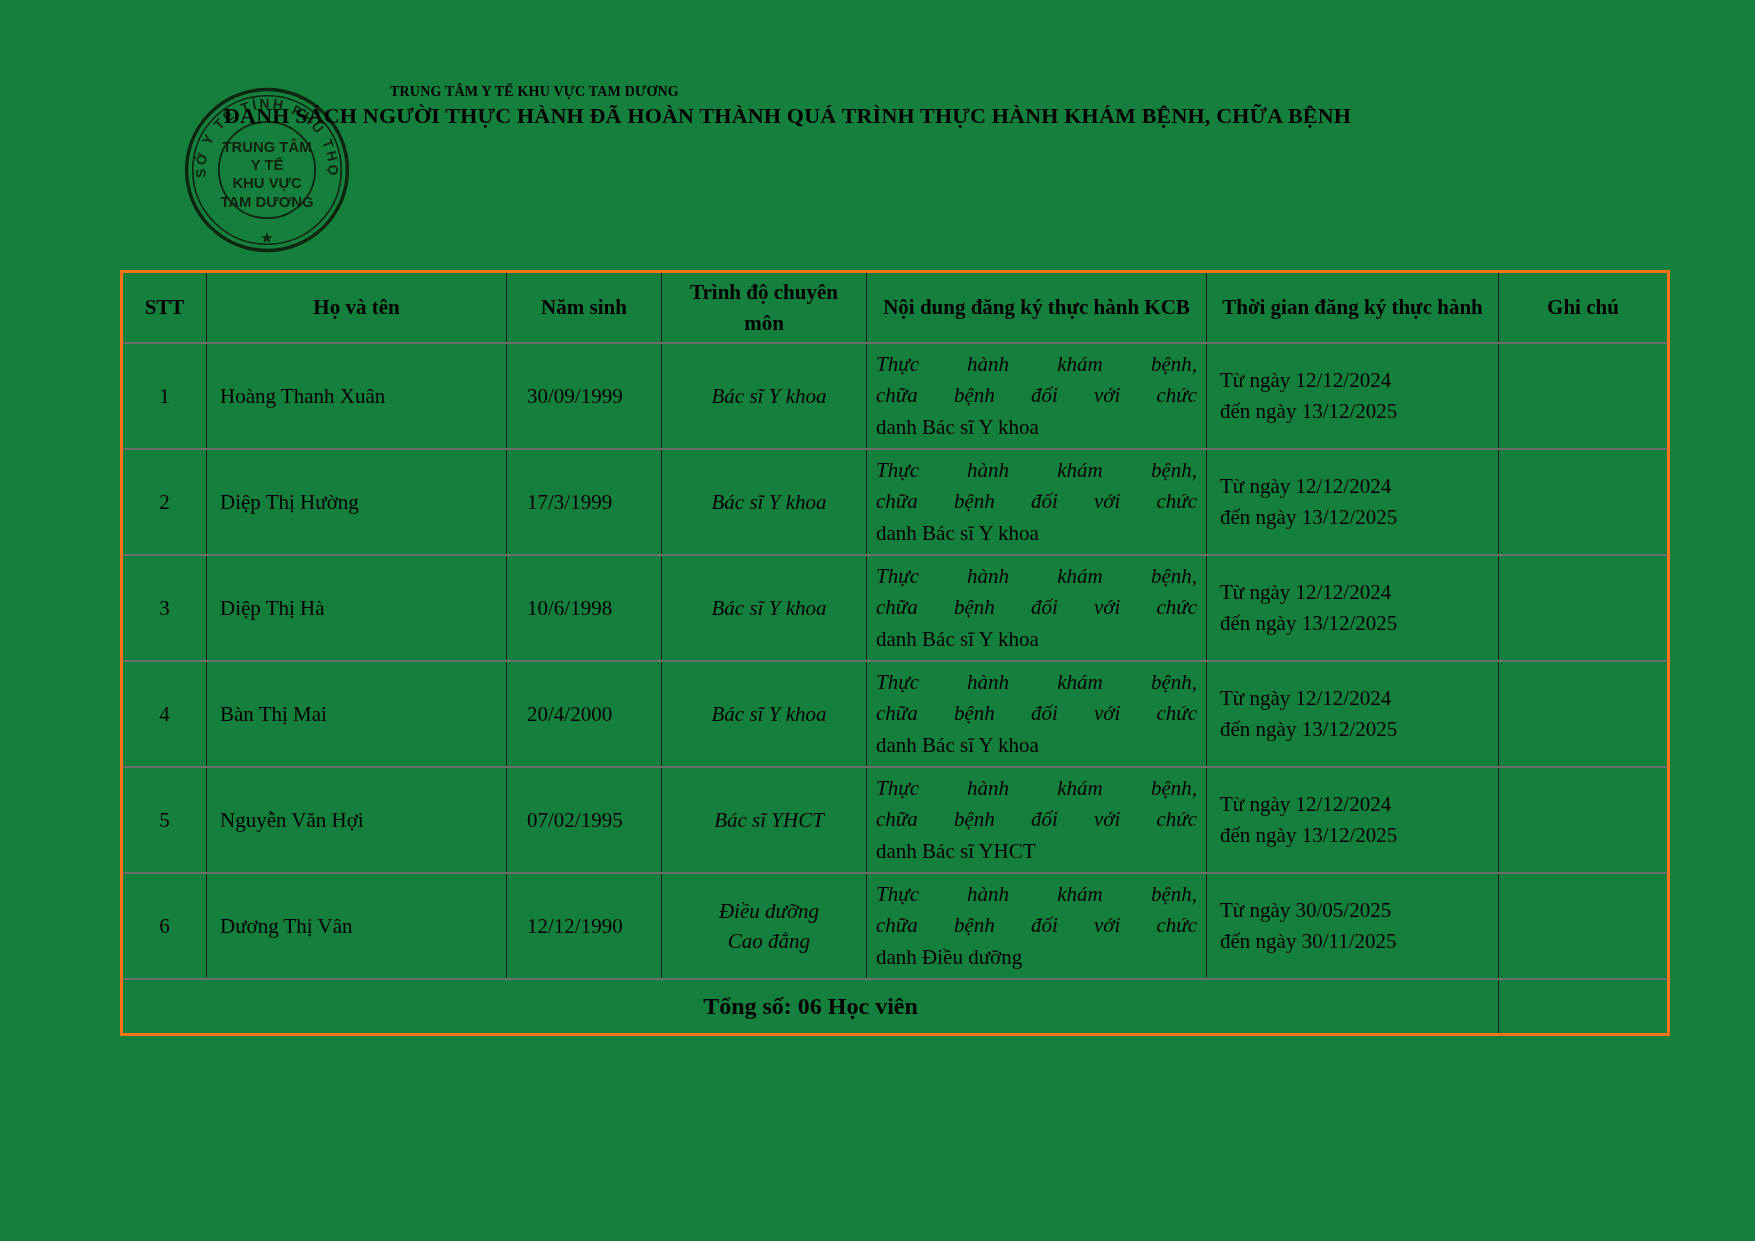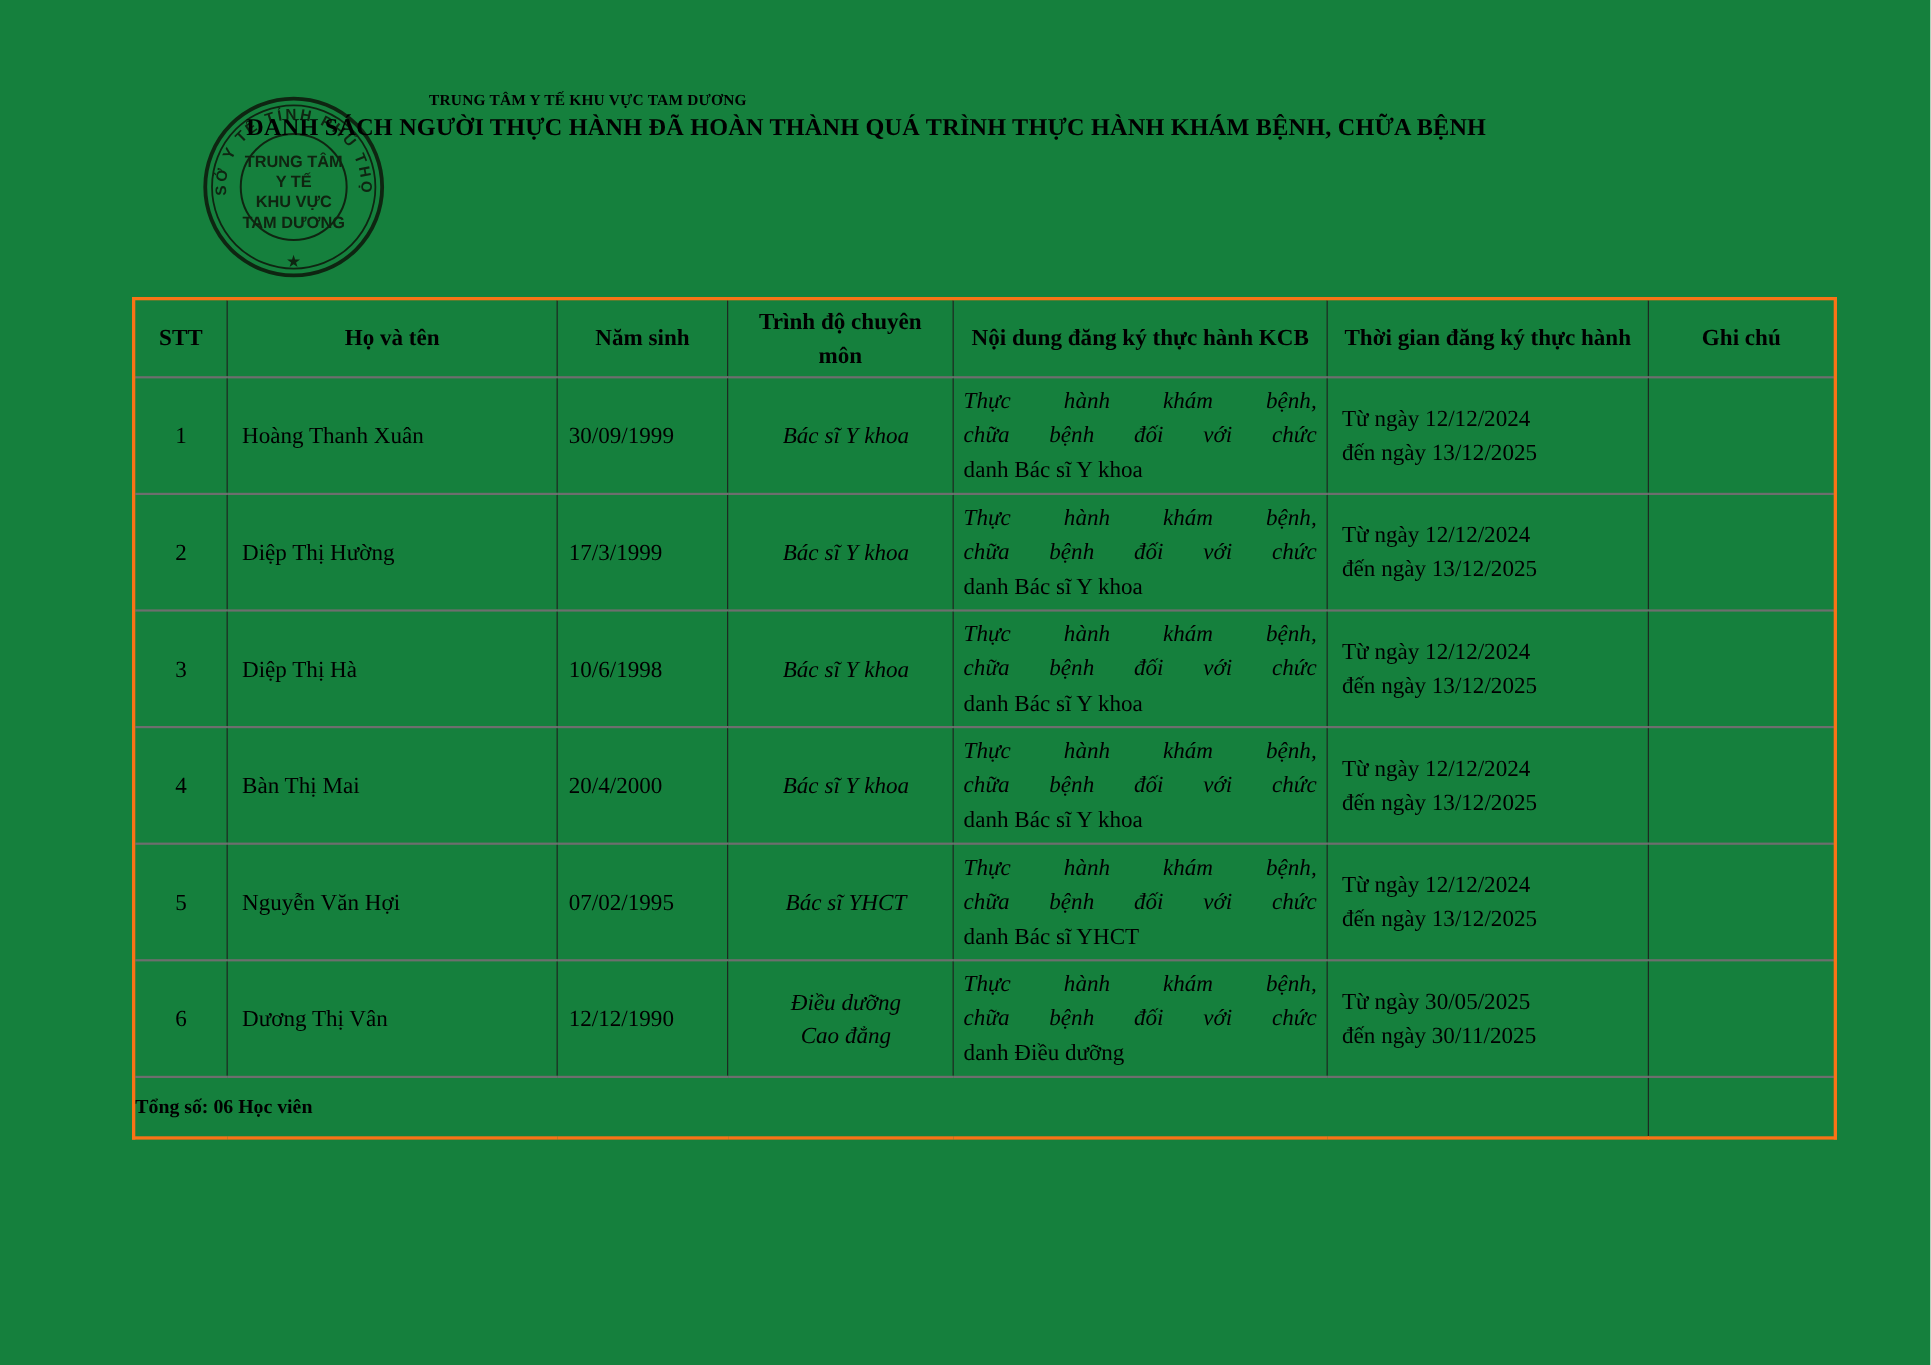--- a/index.html
+++ b/index.html
@@ -45,29 +45,29 @@
     vertical-align:middle;
     padding:0;
   }
   .main th{
     height:69px;font-weight:bold;text-align:center;
     line-height:1.45;padding:0 6px;
   }
   .main td{height:104px;}
   td.c-stt{text-align:center;}
   td.c-name{text-align:left;padding-left:13px;margin-top:32px;}
-  td.c-dob{text-align:left;padding-left:10px;}
+  td.c-dob{text-align:left;padding-left:20px;}
   td.c-deg{text-align:center;padding-left:10px;white-space:pre-line;line-height:1.45;font-style:italic;}
   td.c-content{padding:0 9px;line-height:1.48;}
   td.c-content .jline{display:block;text-align:justify;text-align-last:justify;font-style:italic;}
   td.c-content .jlast{display:block;text-align:right;text-align-last:left;}
   td.c-time{text-align:left;padding-left:13px;line-height:1.48;}
   td.c-time span{display:block;}
   tr.footer-row td{height:53px;}
-  td.c-total{font-weight:bold;font-size:18px;}
+  td.c-total{text-align:center;font-weight:bold;font-size:24px;}
 </style>
 </head>
 <body>
 
 <div class="page">
 
   <div class="org-small">TRUNG TÂM Y TẾ KHU VỰC TAM DƯƠNG</div>
   <div class="doc-title">DANH SÁCH NGƯỜI THỰC HÀNH ĐÃ HOÀN THÀNH QUÁ TRÌNH THỰC HÀNH KHÁM BỆNH, CHỮA BỆNH</div>
 
   <svg class="stamp" viewBox="0 0 164 164">

